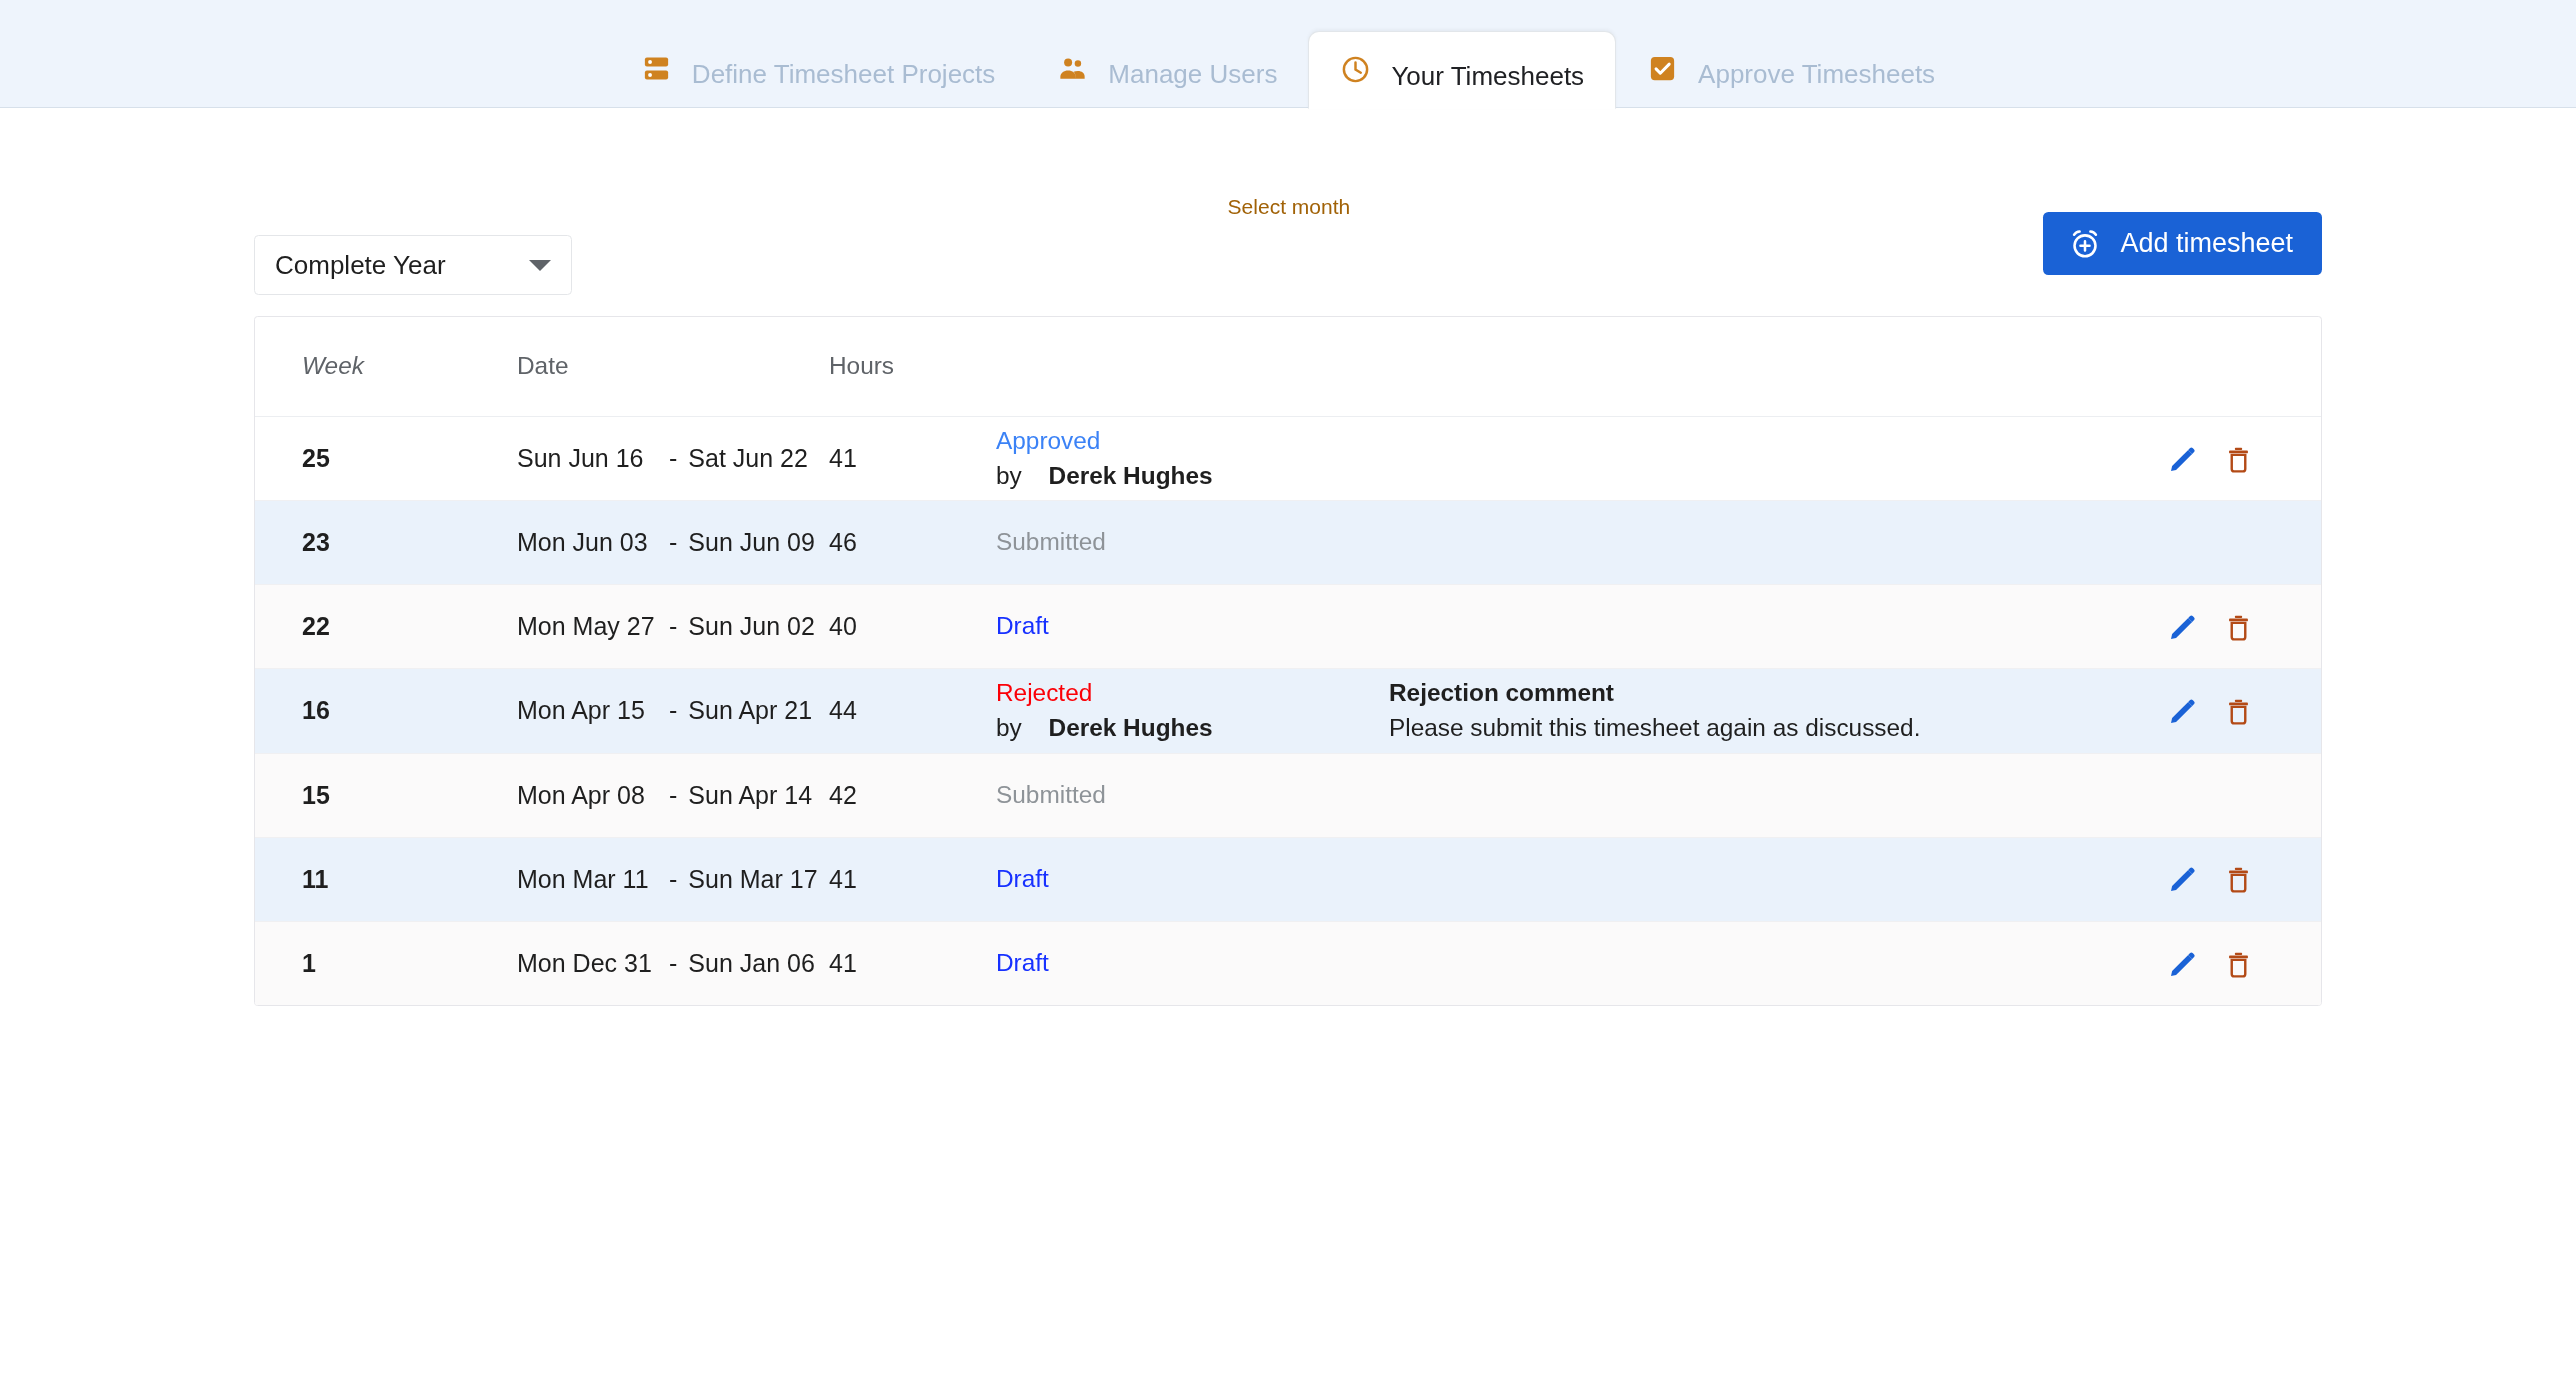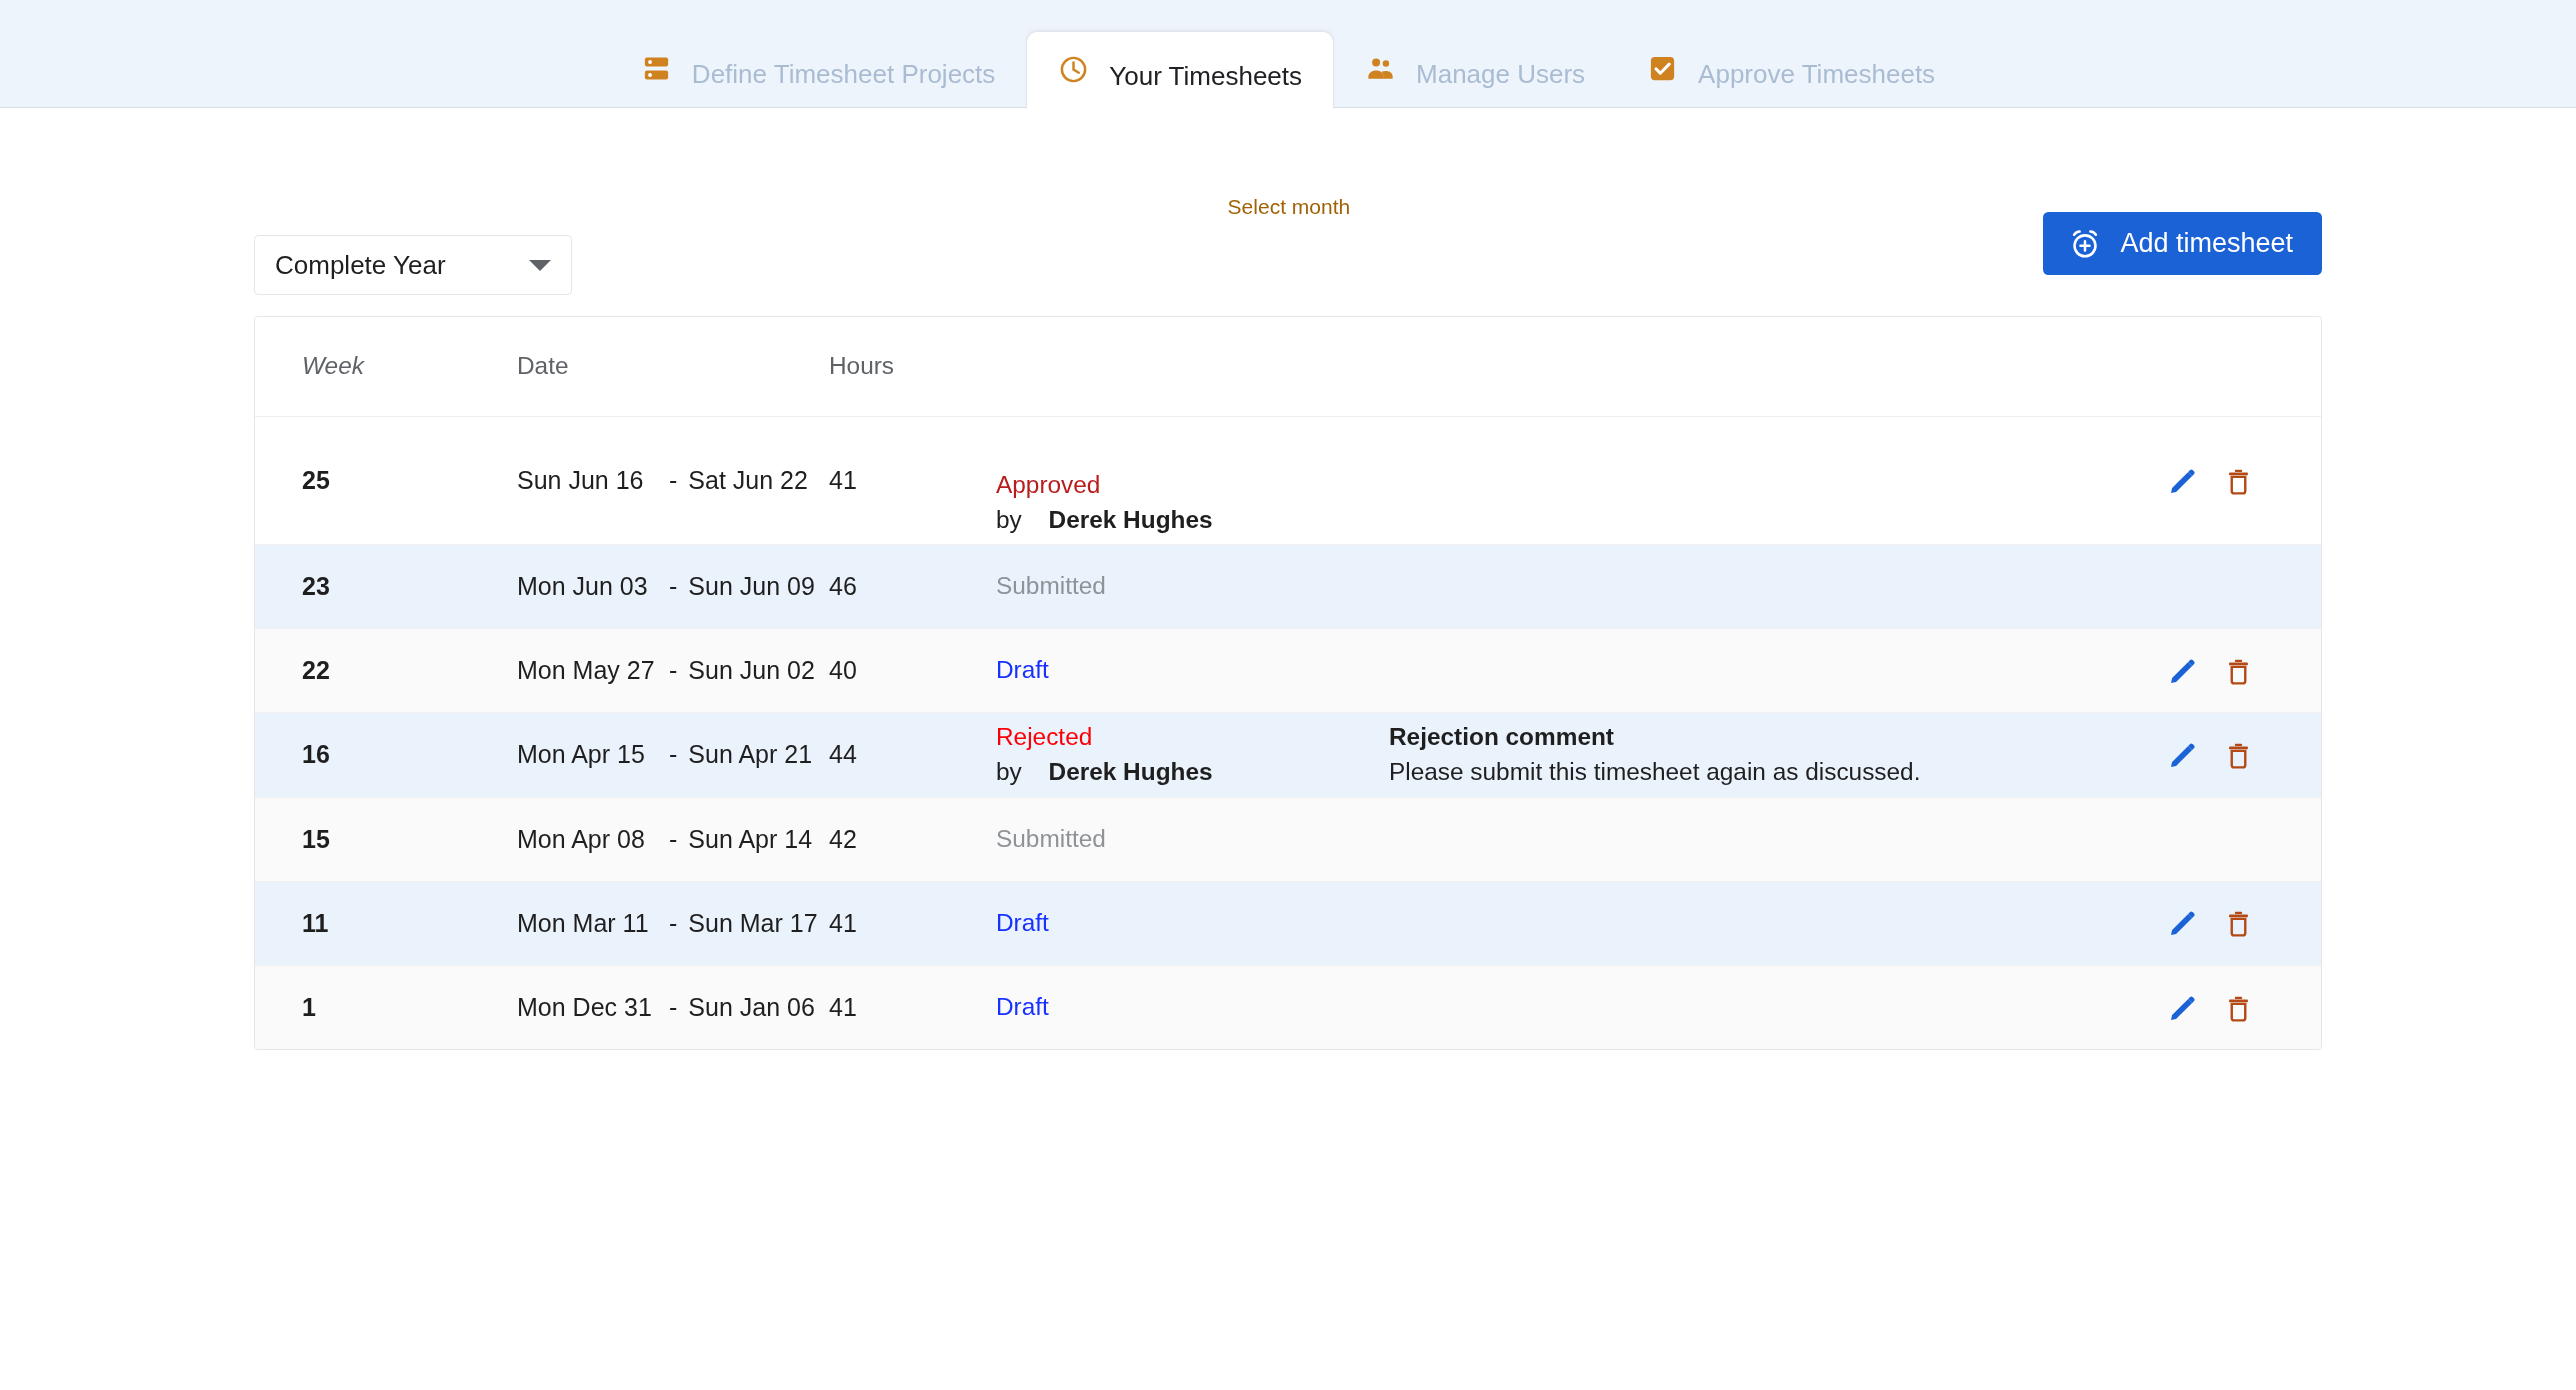--- a/index.html
+++ b/index.html
@@ -147,21 +147,21 @@
     font-weight: bold;
     font-size: 25px;
   }
   td.date .d-range { display: inline-flex; align-items: center; gap: 0; }
   td.date .d1 { display:inline-block; min-width: 152px; }
   td.date .dash { color: #1f1f1f; padding: 0 11px 0 0; }
   td.hours { font-size: 25px; }
 
   .status-stack { display: flex; flex-direction: column; gap: 4.5px; line-height: 1.25; }
   .st { font-size: 24.4px; }
-  .st-approved  { color: #b91c1c; margin-top: 44px; }
+  .st-approved  { color: #3b82f6; }
   .st-rejected  { color: #fb0007; }
   .st-submitted { color: #8e9398; }
   .st-draft     { color: #1731ff; }
   .st-by { font-size: 24.4px; color: #1f1f1f; }
   .st-by b { font-weight: bold; margin-left: 20px; }
 
   .cmt-stack { display: flex; flex-direction: column; gap: 4.5px; line-height: 1.25; }
   .cmt-title { font-size: 24.4px; font-weight: bold; color: #1f1f1f; }
   .cmt-body  { font-size: 24.4px; color: #1f1f1f; }
 
@@ -184,40 +184,40 @@
       <svg viewBox="0 0 24 24">
         <rect x="3" y="3.5" width="18" height="7" rx="1.6" fill="#cf8220"></rect>
         <rect x="3" y="13.5" width="18" height="7" rx="1.6" fill="#cf8220"></rect>
         <circle cx="7" cy="7" r="1.5" fill="#ffffff"></circle>
         <circle cx="7" cy="17" r="1.5" fill="#ffffff"></circle>
       </svg>
     </span>
     <span class="tab-label">Define Timesheet Projects</span>
   </div>
 
-  <div class="tab active">
-    <span class="tabicon">
-      <svg viewBox="0 0 24 24">
-        <circle cx="12" cy="12" r="9" fill="none" stroke="#cf8220" stroke-width="1.9"></circle>
-        <path d="M12 6.6V12l4.1 2.5" fill="none" stroke="#cf8220" stroke-width="1.9" stroke-linecap="round"></path>
-      </svg>
-    </span>
-    <span class="tab-label">Your Timesheets</span>
-  </div>
-
   <div class="tab">
     <span class="tabicon">
       <svg viewBox="0 0 24 24">
         <circle cx="8.6" cy="7.4" r="3.1" fill="#cf8220"></circle>
         <circle cx="16.2" cy="8.1" r="2.5" fill="#cf8220"></circle>
         <path d="M2.6 18.6c0-3.1 2.7-5 6-5s6 1.9 6 5v1.4H2.6z" fill="#cf8220"></path>
         <path d="M14.4 20v-1.4c0-1.7-.6-3.1-1.6-4.1.9-.4 2-.6 3.4-.6 3 0 5.2 1.6 5.2 4.3V20z" fill="#cf8220"></path>
       </svg>
     </span>
     <span class="tab-label">Manage Users</span>
+  </div>
+
+  <div class="tab active">
+    <span class="tabicon">
+      <svg viewBox="0 0 24 24">
+        <circle cx="12" cy="12" r="9" fill="none" stroke="#cf8220" stroke-width="1.9"></circle>
+        <path d="M12 6.6V12l4.1 2.5" fill="none" stroke="#cf8220" stroke-width="1.9" stroke-linecap="round"></path>
+      </svg>
+    </span>
+    <span class="tab-label">Your Timesheets</span>
   </div>
 
   <div class="tab">
     <span class="tabicon">
       <svg viewBox="0 0 24 24">
         <rect x="3" y="3" width="18" height="18" rx="3" fill="#cf8220"></rect>
         <path d="M7 12.3l3.3 3.4L17.2 8.6" fill="none" stroke="#ffffff" stroke-width="2.3" stroke-linecap="round" stroke-linejoin="round"></path>
       </svg>
     </span>
     <span class="tab-label">Approve Timesheets</span>

